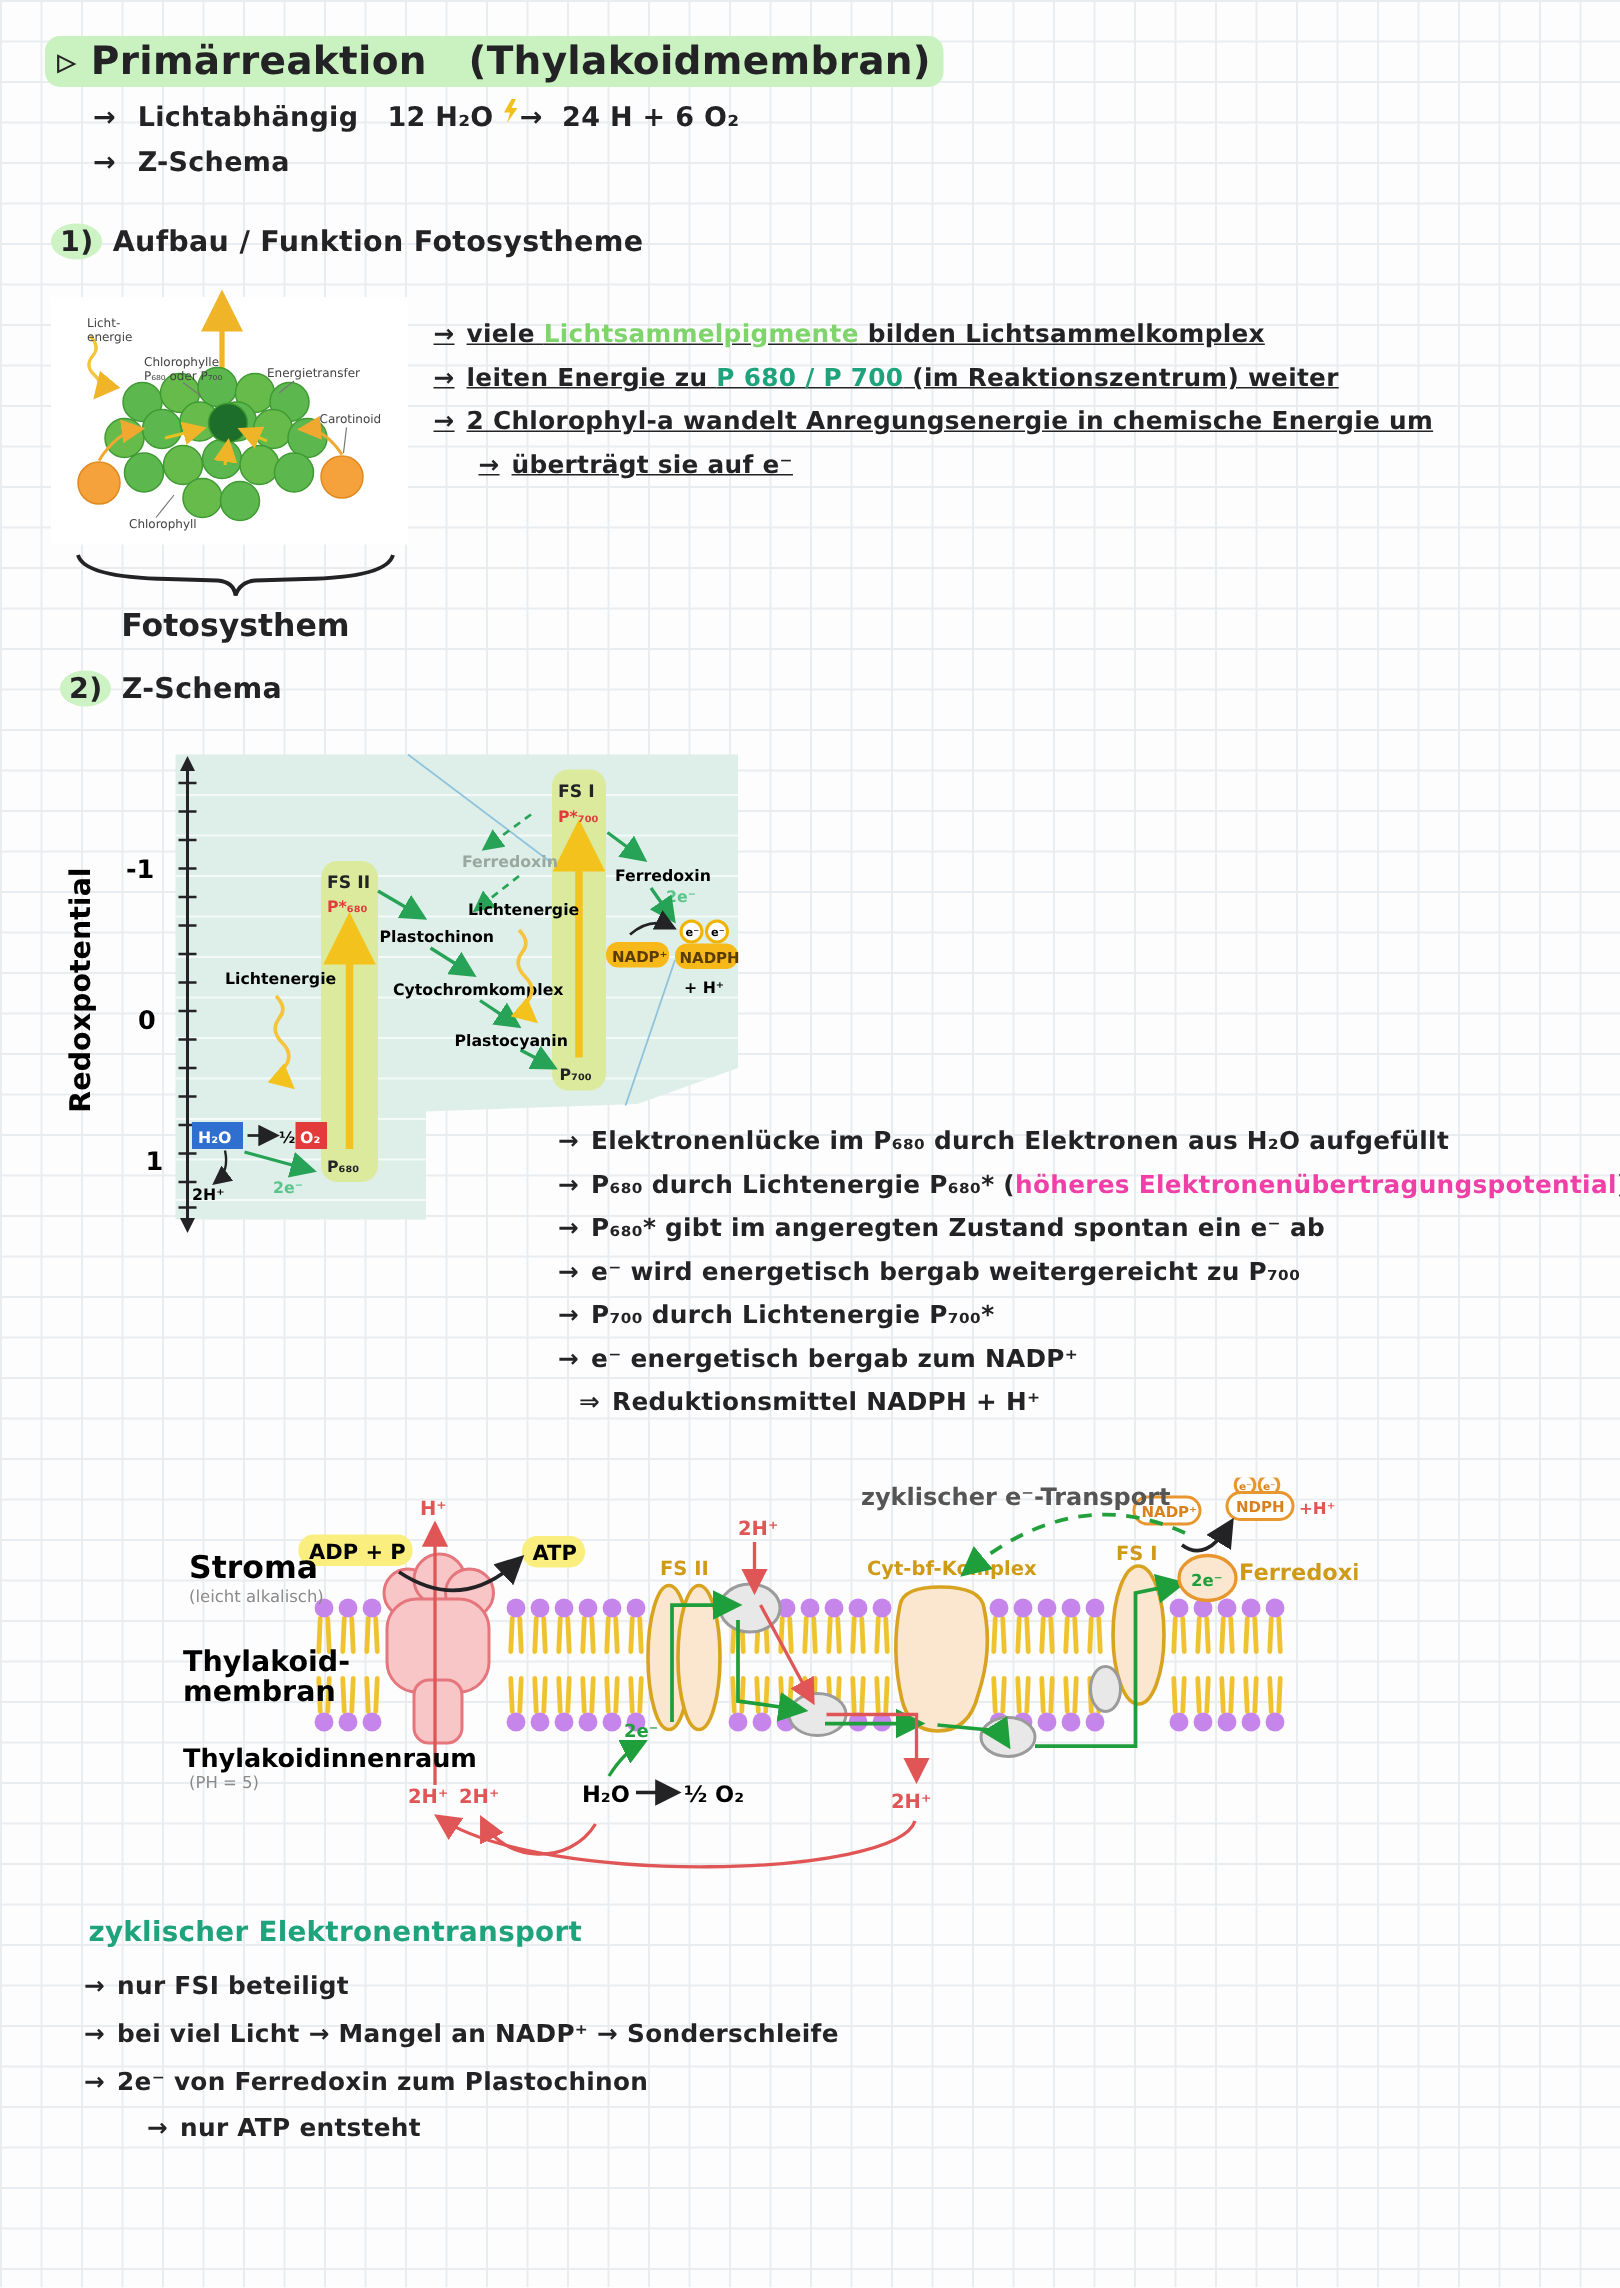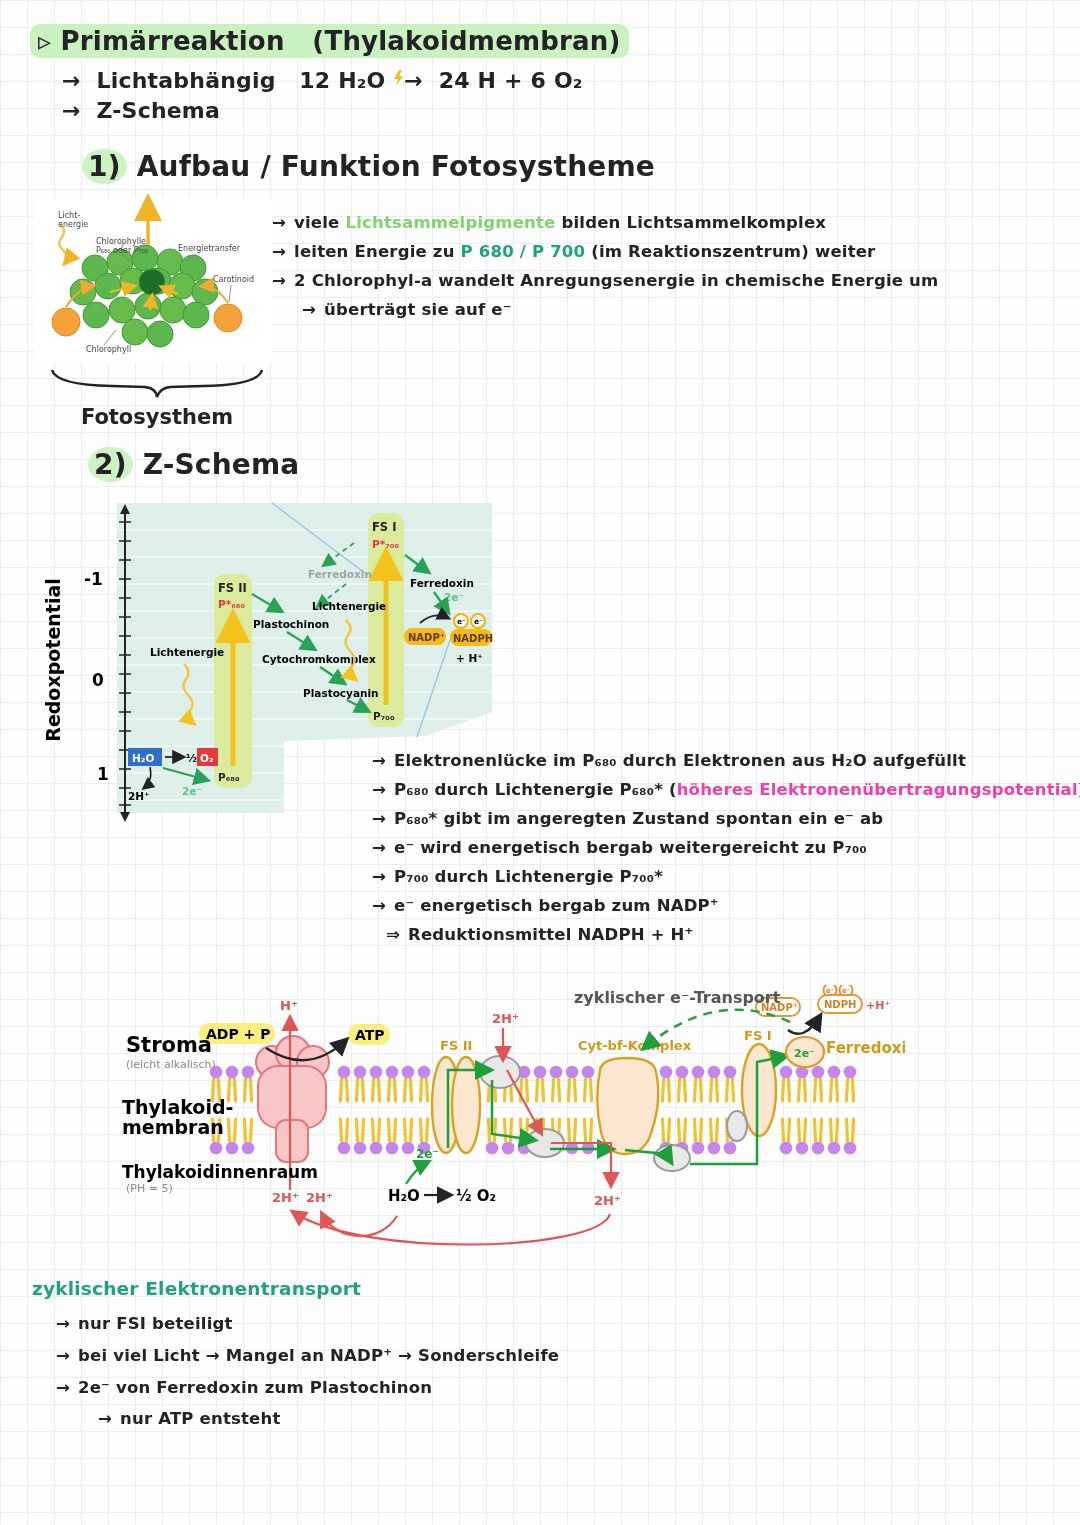--- a/index.html
+++ b/index.html
@@ -9,27 +9,27 @@
     background-color:#fdfdfe;
     background-image:linear-gradient(#eaedf0 1px,transparent 1px),
                      linear-gradient(90deg,#eaedf0 1px,transparent 1px);
     background-size:27px 27px;
   }
   .abs{position:absolute;}
   .hw{letter-spacing:.2px;}
   .title-line{font-size:26px;font-weight:700;}
   .pill{background:#c9f2c0;border-radius:10px;padding:2px 8px;}
   .numpill{background:#cdf2c4;border-radius:50%;padding:1px 6px;}
-  .intro{font-size:22px;font-weight:600;text-align:right;}
+  .intro{font-size:18px;font-weight:600;text-align:right;}
   .mk{margin-right:8px;font-weight:700;}
   .b{white-space:nowrap;font-size:16.5px;font-weight:600;line-height:29px;}
   .hl-lgreen{color:#7fd46c;font-weight:700;}
   .hl-teal{color:#1ea37c;font-weight:700;}
   .hl-pink{color:#f03fa7;font-weight:700;}
-  .heading{font-size:28px;font-weight:700;margin-left:48px;}
+  .heading{font-size:19px;font-weight:700;}
   .note-box{
     border:3px solid #c43b3b;background:#fcebea;border-radius:2px;
     padding:8px 14px;font-size:16.5px;font-weight:600;line-height:28px;
   }
   .note-bang{color:#d84f4f;font-weight:800;margin-right:8px;}
   .teal-head{color:#1ea37c;font-size:18.5px;font-weight:700;}
   .sub-indent{margin-left:42px;}
   svg text{font-family:"DejaVu Sans","Liberation Sans",sans-serif;}
   .lightning{display:inline-block;vertical-align:2px;}
 </style>
@@ -118,21 +118,21 @@
     <g stroke="#777" stroke-width=".8">
       <line x1="122" y1="255" x2="134" y2="264"></line>
       <line x1="196" y1="254" x2="186" y2="262"></line>
       <line x1="231" y1="285" x2="229" y2="302"></line>
       <line x1="104" y1="345" x2="116" y2="330"></line>
     </g>
     <path d="M52,370 Q56,385 112,386 L145,387 Q156,388 157,397 Q160,388 170,387 L203,386 Q258,385 262,370" fill="none" stroke="#232326" stroke-width="2.6"></path>
     <text x="157" y="424" text-anchor="middle" font-size="21" font-weight="700" fill="#232326">Fotosysthem</text>
   </svg>
 
-  <div class="abs hw" style="left:272px;top:208px;">
+  <div class="abs hw" style="left:289px;top:208px;text-decoration:underline;">
     <div class="b"><span class="mk">→</span><span>viele </span><span class="hl-lgreen">Lichtsammelpigmente</span><span> bilden Lichtsammelkomplex</span></div>
     <div class="b"><span class="mk">→</span><span>leiten Energie zu </span><span class="hl-teal">P 680 / P 700</span><span> (im Reaktionszentrum) weiter</span></div>
     <div class="b"><span class="mk">→</span><span>2 Chlorophyl-a wandelt Anregungsenergie in chemische Energie um</span></div>
     <div class="b" style="margin-left:30px;"><span class="mk">→</span><span>überträgt sie auf e⁻</span></div>
   </div>
 
   <div class="abs hw heading" style="left:40px;top:448px;">
     <span class="numpill">2)</span>
     <span>Z-Schema</span>
   </div>
@@ -525,21 +525,21 @@
     <path d="M790,1022 Q716,988 644,1048" fill="none" stroke="#22a03c" stroke-width="2.5" stroke-dasharray="9 7" marker-end="url(#m-ag)"></path>
 
     <text x="126" y="1052" font-size="21" font-weight="700">Stroma</text>
     <text x="126" y="1068" font-size="11" fill="#8a8a8a">(leicht alkalisch)</text>
     <text x="122" y="1114" font-size="19" font-weight="700">Thylakoid-</text>
     <text x="122" y="1134" font-size="19" font-weight="700">membran</text>
     <text x="122" y="1178" font-size="17" font-weight="700">Thylakoidinnenraum</text>
     <text x="126" y="1192" font-size="11" fill="#8a8a8a">(PH = 5)</text>
   </svg>
 
-  <div class="abs hw teal-head" style="left:32px;top:1278px;">zyklischer Elektronentransport</div>
+  <div class="abs hw teal-head" style="left:59px;top:1278px;">zyklischer Elektronentransport</div>
   <div class="abs hw" style="left:56px;top:1308px;">
     <div class="b" style="line-height:32px;"><span class="mk">→</span><span>nur FSI beteiligt</span></div>
     <div class="b" style="line-height:32px;"><span class="mk">→</span><span>bei viel Licht → Mangel an NADP⁺ → Sonderschleife</span></div>
     <div class="b" style="line-height:32px;"><span class="mk">→</span><span>2e⁻ von Ferredoxin zum Plastochinon</span></div>
     <div class="b sub-indent" style="line-height:30px;"><span class="mk">→</span><span>nur ATP entsteht</span></div>
   </div>
 
 </div>
 
 </body></html>

